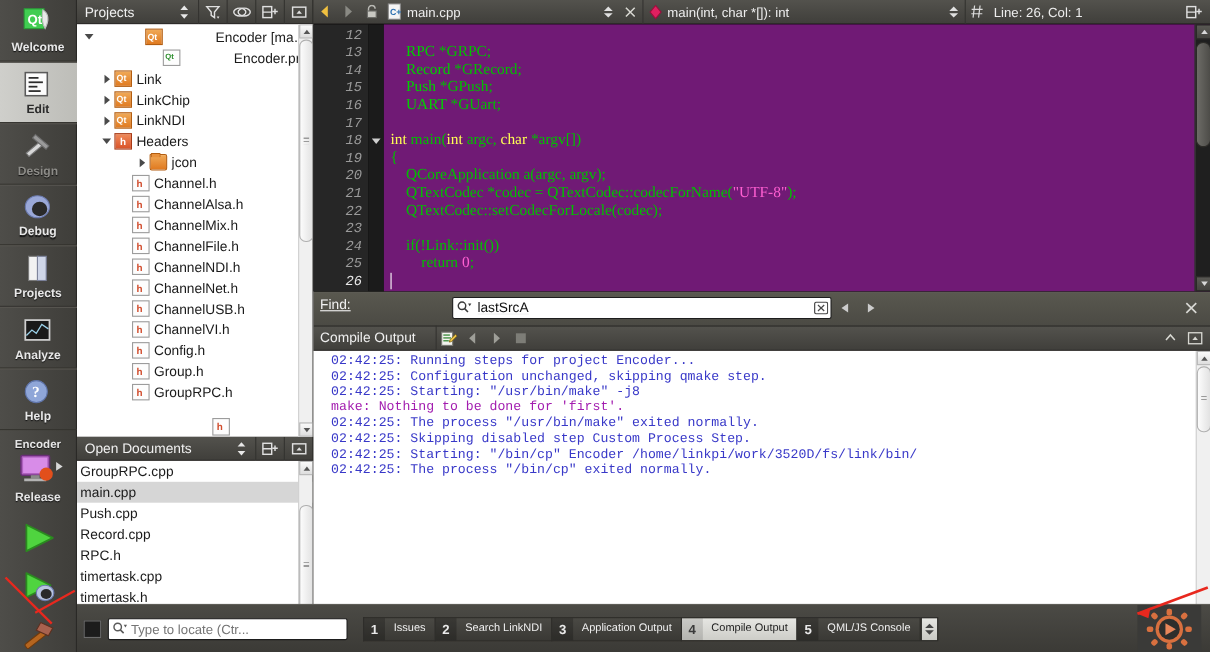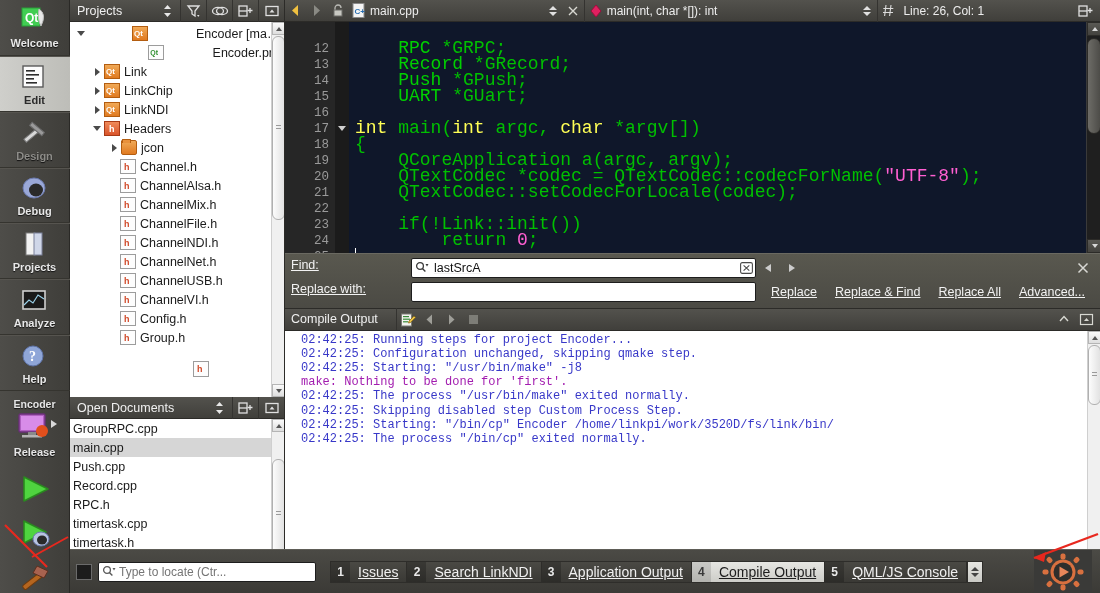--- a/index.html
+++ b/index.html
@@ -110,28 +110,28 @@
   .tb-sep{ width:1px; height:22px; background:#343330; }
   .spin{ display:flex; flex-direction:column; gap:2px; padding:0 6px 0 2px;}
   .spin i{ width:0;height:0;}
   .spin .u{ border-left:4px solid transparent;border-right:4px solid transparent;border-bottom:4px solid #e0e0e0;}
   .spin .d{ border-left:4px solid transparent;border-right:4px solid transparent;border-top:4px solid #e0e0e0;}
   .grow{ flex:1; }
 
   .editorwrap{ flex:1; display:flex; background:#000; position:relative; overflow:hidden; }
   .gutter{ width:50px; flex:0 0 50px; background:#262626; color:#9a9a9a;
     font-family:"Liberation Mono", monospace; font-size:12.5px; text-align:right;
-    padding-top:19px; user-select:none; }
+    padding-top:2px; user-select:none;font-style:italic; }
   .gutter .ln{ height:16px; line-height:16px; padding-right:6px; position:relative; }
   .gutter .ln.cur{ color:#e8e8e8; }
   .fold{ width:14px; flex:0 0 14px; background:#1b1b1b; padding-top:2px; position:relative;}
   .fold .fm{ height:16px; display:flex; align-items:center; justify-content:center; }
   .fold .fm i{ width:0;height:0; border-left:4px solid transparent;border-right:4px solid transparent;border-top:5px solid #cfcfcf;}
-  .code{ flex:1; background:#0f172a; padding-top:2px; overflow:hidden; position:relative;
-    font-family:Liberation Mono, monospace; font-size:18px; line-height:16px; white-space:pre; color:#e0e0e0;}
+  .code{ flex:1; background:#701a75; padding-top:2px; overflow:hidden; position:relative;
+    font-family:Liberation Serif, serif; font-size:14px; line-height:16px; white-space:pre; color:#e0e0e0;}
   .code .cl{ height:16px; padding-left:6px; }
   .k-type{ color:#ffff55; }
   .k-id{ color:#00d000; }
   .k-str{ color:#ff5fd2; }
   .k-num{ color:#ff5fd2; }
   .k-plain{ color:#00c000; }
   .caret{ position:absolute; width:1px; background:#fff; }
   .edscroll{ position:absolute; right:0; top:0; width:14px; height:100%;
     background:#1f1f1f; border-left:1px solid #3a3a3a;}
   .edscroll .up,.edscroll .dn{ position:absolute; left:0; width:14px;height:14px;
@@ -190,21 +190,21 @@
   .locatebox input{ border:0;outline:0;background:transparent; flex:1; font-size:12px; color:#8a8a8a;
      font-family:"Liberation Sans",sans-serif;}
   .outtabs{ display:flex; align-items:center; margin-left:14px; }
   .otab{ display:flex; align-items:center; height:22px; cursor:pointer;
     background:linear-gradient(to bottom,#4a4944,#3a3935); border:1px solid #2e2d2a; border-right:none;}
   .otab:last-of-type{ border-right:1px solid #2e2d2a;}
   .otab.active{ background:linear-gradient(to bottom,#e6e6e2,#cdcdc8); }
   .otab .num{ width:19px; text-align:center; font-size:12px; font-weight:bold; color:#e9e9e9;
     background:rgba(0,0,0,.22); height:20px; line-height:20px;}
   .otab.active .num{ color:#3a3a3a; background:rgba(0,0,0,.12);}
-  .otab .tl{ padding:0 8px; font-size:14px; color:#f0f0f0; line-height:20px; white-space:nowrap;text-decoration:underline;}
+  .otab .tl{ padding:0 8px; font-size:10px; color:#f0f0f0; line-height:20px; white-space:nowrap;}
   .otab.active .tl{ color:#1d1d1d;}
   .tabspin{ display:flex; flex-direction:column; justify-content:center; gap:2px; width:16px; height:22px;
     background:linear-gradient(to bottom,#e6e6e2,#c9c9c4); border:1px solid #2e2d2a; align-items:center; cursor:pointer;}
   .tabspin i{width:0;height:0;}
   .tabspin .u{border-left:4px solid transparent;border-right:4px solid transparent;border-bottom:4px solid #444;}
   .tabspin .d{border-left:4px solid transparent;border-right:4px solid transparent;border-top:4px solid #444;}
 
   
   .traylogo{ position:absolute; right:10px; bottom:0px; width:58px; height:43px;
     background:#3a3a38; display:flex; align-items:center; justify-content:center; }
@@ -403,21 +403,21 @@
             <span class="ficon ic-qt"></span>
             <span class="tlabel">LinkNDI</span>
           </div>
           <div class="trow" style="padding-left: 20px;">
             <span class="arrow down">
               <i></i>
             </span>
             <span class="ficon ic-hdr"></span>
             <span class="tlabel">Headers</span>
           </div>
-          <div class="trow" style="padding-left: 37px;">
+          <div class="trow" style="padding-left: 52px;">
             <span class="arrow right">
               <i></i>
             </span>
             <span class="ficon ic-folder"></span>
             <span class="tlabel">jcon</span>
           </div>
           <div class="trow" style="padding-left: 36px;">
             <span class="arrow"></span>
             <span class="ficon ic-file"></span>
             <span class="tlabel">Channel.h</span>
@@ -459,20 +459,25 @@
           </div>
           <div class="trow" style="padding-left: 36px;">
             <span class="arrow"></span>
             <span class="ficon ic-file"></span>
             <span class="tlabel">Config.h</span>
           </div>
           <div class="trow" style="padding-left: 36px;">
             <span class="arrow"></span>
             <span class="ficon ic-file"></span>
             <span class="tlabel">Group.h</span>
+          </div>
+          <div class="trow" style="padding-left: 36px;">
+            <span class="arrow"></span>
+            <span class="ficon ic-file"></span>
+            <span class="tlabel">GroupRPC.h</span>
           </div>
           <div class="trow" style="padding-left: 56px; flex-direction: column;">
             <span class="arrow"></span>
             <span class="ficon ic-file"></span>
             <span class="tlabel">Push.h</span>
           </div>
         </div>
       <div class="vsb">
         <div class="up"></div>
         <div class="thumb" style="top:14px;height:184px;"></div>
@@ -682,31 +687,20 @@
         <div class="navarrow next">
             <i></i>
           </div>
         <div class="grow"></div>
         <div class="closex">
           <svg width="14" height="14" viewBox="0 0 14 14">
             <path d="M2.5 2.5 L11.5 11.5 M11.5 2.5 L2.5 11.5" stroke="#d8d8d4" stroke-width="1.5"></path>
           </svg>
         </div>
       </div>
-      <div class="findrow">
-        <span class="flabel">Replace with:</span>
-        <div class="fieldbox">
-          <input type="text" value="" style="">
-        </div>
-        <div style="width:10px"></div>
-        <span class="fbtn">Replace</span>
-        <span class="fbtn">Replace &amp; Find</span>
-        <span class="fbtn">Replace All</span>
-        <span class="fbtn">Advanced...</span>
-      </div>
     </div>
 
     <div class="outhead">
       <span>Compile Output</span>
       <div style="width:18px"></div>
       <div class="tb-sep"></div>
       <div class="obtn">
         <svg width="16" height="15" viewBox="0 0 16 15">
           <rect x="1.5" y="2" width="10" height="12" fill="#f3f3ef" stroke="#7a7a74"></rect>
           <g fill="#3a8a3a">

